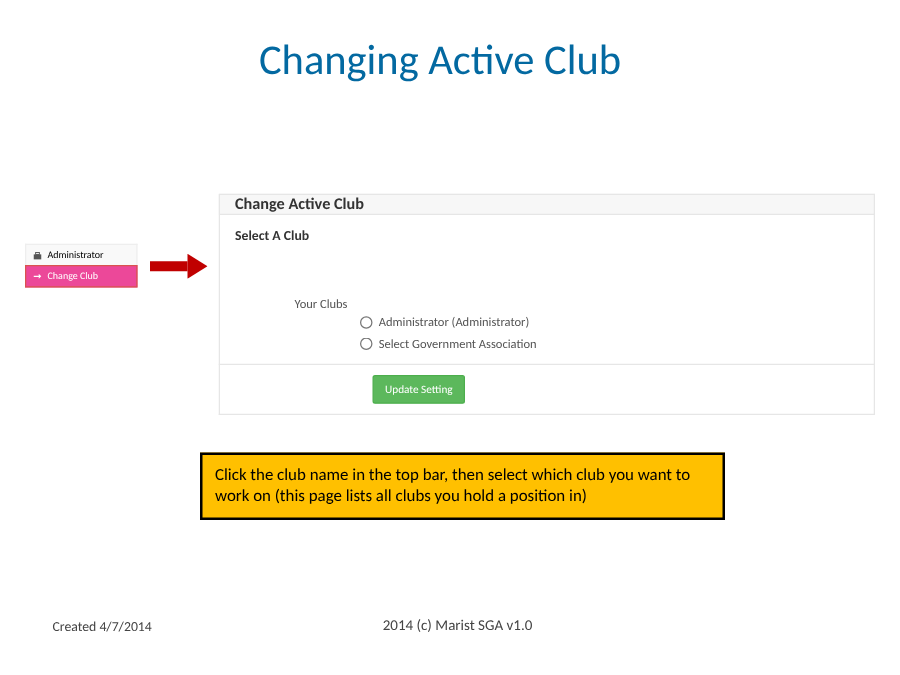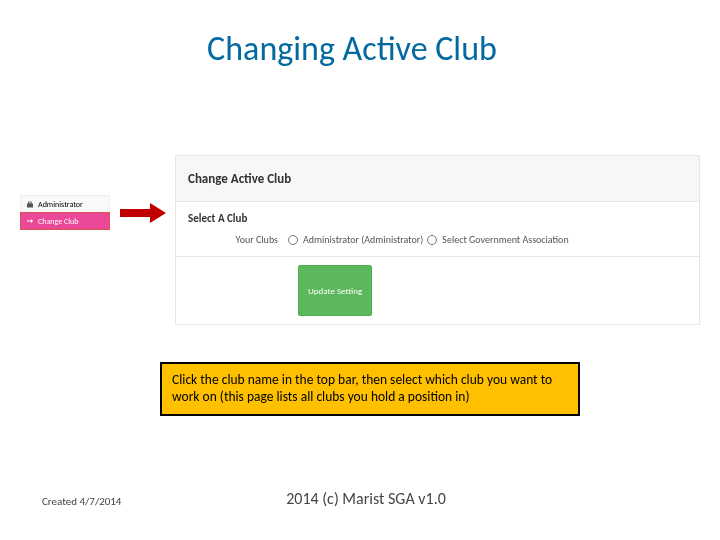--- a/index.html
+++ b/index.html
@@ -11,35 +11,35 @@
   
   .sidebar { position: absolute; left: 0; top: 40px; width: 90px; }
   .side-item { display: flex; align-items: flex-end; gap: 4px; font-size: 8px; padding: 3px 5px; background: #f9f9f9; border: 1px solid #eee; border-bottom: none; }
   .side-item:last-child { border-bottom: 1px solid #eee; }
   .side-item.active { background: #ec4899; color: #fff; border-color: #d9534f; }
   .side-icon { width: 8px; height: 8px; display: inline-block; }
   
   .arrow { position: absolute; left: 100px; top: 48px; }
   
   .content { position: absolute; left: 155px; top: 0; right: 0; }
-  .panel-heading { background: #f7f7f7; border: 1px solid #e6e6e6; padding: 15px 12px; font-size: 13px; font-weight: 700; color: #333; }
+  .panel-heading { background: #f7f7f7; border: 1px solid #e6e6e6; padding: 0 12px; font-size: 13px; font-weight: 700; color: #333; }
   .panel-body { border: 1px solid #e6e6e6; border-top: none; padding: 10px 12px; font-size: 10px; }
   .sub-heading { font-size: 11px; font-weight: 700; color: #333; margin-bottom: 8px; }
   .form-row { display: flex; align-items: center; margin-top: 6px; }
   .form-label { width: 100px; text-align: right; padding-right: 10px; color: #555; font-size: 10px; }
-  .radios { display: flex; flex-direction: row; gap: 4px; }
+  .radios { display: flex; flex-direction: column; gap: 4px; margin-top: 48px; }
   .radio-opt { display: flex; align-items: center; gap: 5px; font-size: 10px; color: #555; }
   .radio-opt input { width: 10px; height: 10px; }
   .btn-row { border: 1px solid #e6e6e6; border-top: none; padding: 8px 12px 8px 122px; }
-  .btn { display: inline-block; background: #5cb85c; color: #fff; font-size: 9px; padding: 19px 9px; border-radius: 2px; border: 1px solid #4cae4c; cursor: pointer; }
+  .btn { display: inline-block; background: #5cb85c; color: #fff; font-size: 9px; padding: 5px 9px; border-radius: 2px; border: 1px solid #4cae4c; cursor: pointer; }
   
   .callout { position: absolute; top: 362px; left: 160px; width: 420px; background: #ffc000; border: 2px solid #000; padding: 8px 10px; font-size: 13.5px; font-weight: 400; line-height: 1.25; }
   
   .footer-left { position: absolute; bottom: 32px; left: 42px; font-size: 11px; color: #444; }
-  .footer-center { position: absolute; bottom: 32px; left: 12px; right: 0; text-align: center; font-size: 16px; color: #444; }
+  .footer-center { position: absolute; bottom: 32px; left: 12px; right: 0; text-align: center; font-size: 12px; color: #444; }
 </style>
 </head>
 <body>
 
 <div class="slide">
 
   <div class="title">Changing Active Club</div>
 
   <div class="ui-shot">
 

